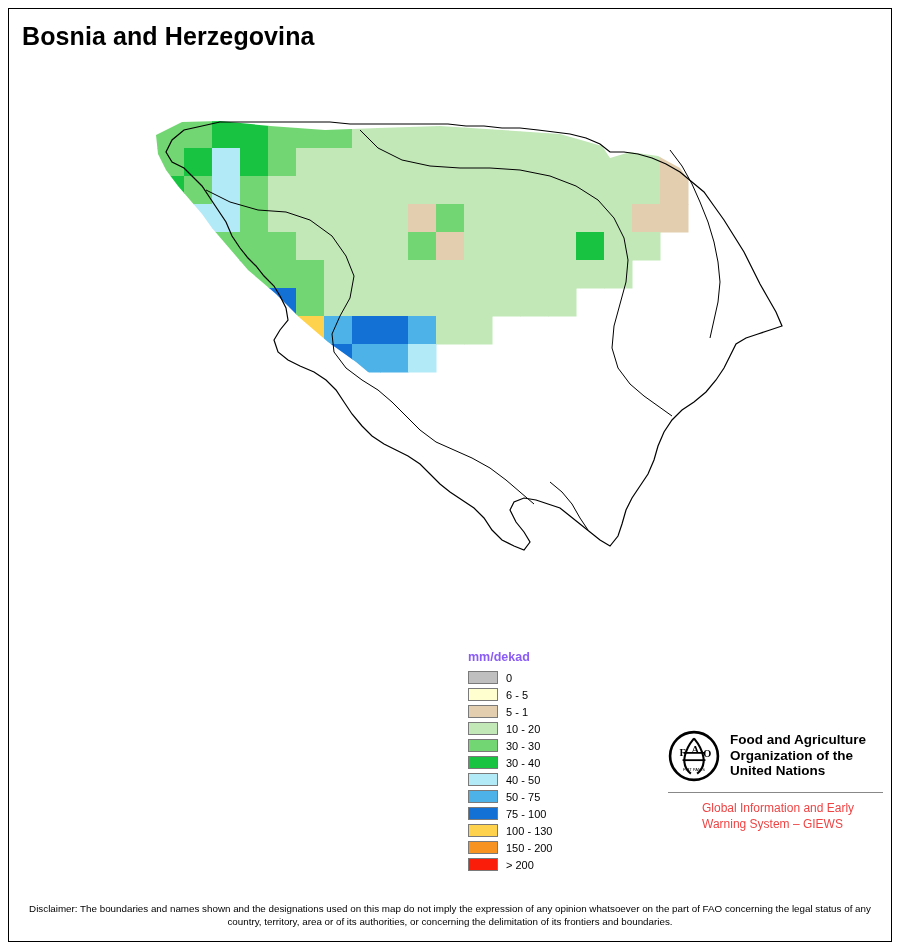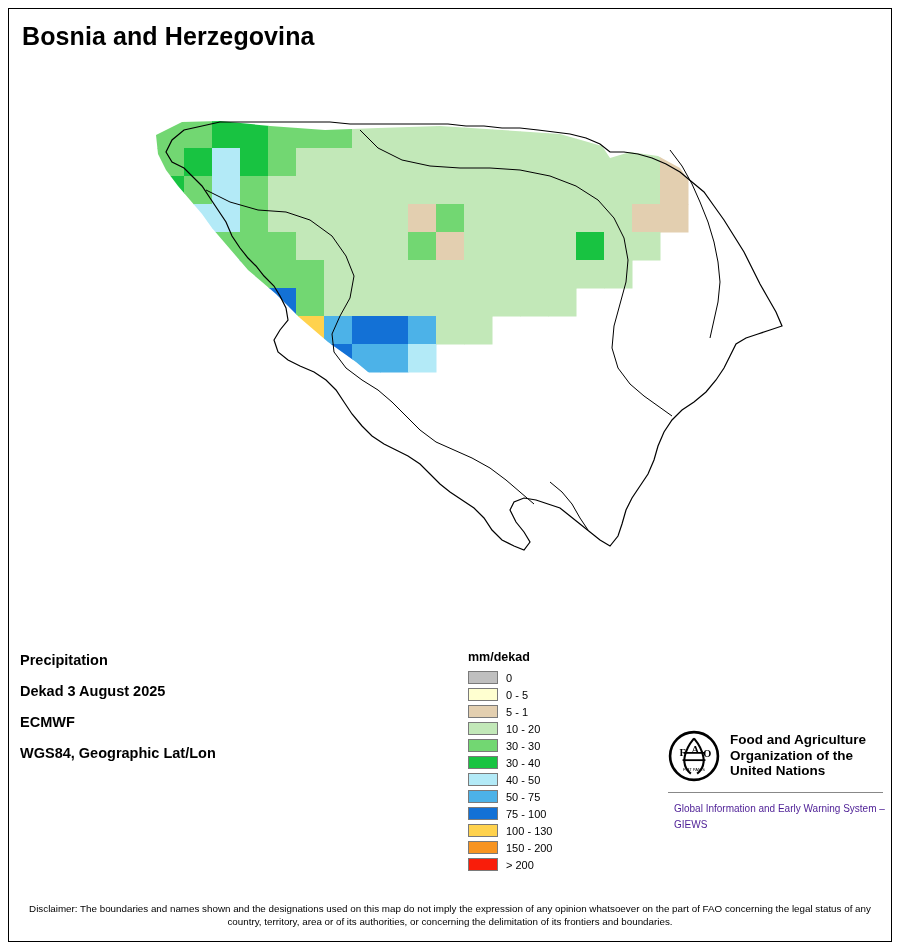--- a/index.html
+++ b/index.html
@@ -64,21 +64,21 @@
   
   #legend {
     position: absolute;
     left: 468px;
     top: 650px;
     width: 150px;
   }
   #legend-title {
     font-size: 12.5px;
     font-weight: bold;
-    color: #000000;
+    color: #8b5cf6;
     margin-bottom: 5px;
   }
   .legend-row {
     display: flex;
     align-items: center;
     height: 17px;
   }
   .legend-swatch {
     width: 30px;
     height: 13px;
@@ -114,24 +114,25 @@
     line-height: 15.5px;
     color: #000000;
     padding-top: 4px;
   }
   #fao-rule {
     border-top: 1.2px solid #888888;
     margin: 10px 0 8px 0;
     width: 215px;
   }
   #fao-sub {
-    font-size: 10px;
+    font-size: 12px;
     line-height: 15.5px;
-    color: #4c1d95;
+    color: #ef4444;
     padding-left: 6px;
+    margin-left: 28px;
   }
   
   #disclaimer {
     position: absolute;
     left: 20px;
     top: 903px;
     width: 860px;
     font-size: 9.8px;
     line-height: 12.5px;
     color: #000000;
@@ -326,37 +327,31 @@
                L 380,378 L 396,390 L 410,402 L 424,414" fill="none" stroke="#000000" stroke-width="1"></path>
       <path d="M 250,40 L 268,58 L 292,70 L 320,76 L 350,78 L 380,78 L 410,80 L 440,86
                L 466,96 L 488,110 L 504,128 L 514,148 L 518,170 L 516,192 L 510,214
                L 504,236 L 502,258 L 508,278 L 520,294 L 534,306 L 548,316 L 562,326" fill="none" stroke="#000000" stroke-width="1"></path>
       <path d="M 560,60 L 572,76 L 582,94 L 590,112 L 598,132 L 604,152 L 608,172
                L 610,192 L 608,212 L 604,230 L 600,248" fill="none" stroke="#000000" stroke-width="1"></path>
       <path d="M 440,392 L 452,402 L 462,414 L 470,428 L 478,440" fill="none" stroke="#000000" stroke-width="1"></path>
     </svg>
   </div>
 
-  <div id="info-block">
-    <div class="info-line">Precipitation</div>
-    <div class="info-line">Dekad 3 August 2025</div>
-    <div class="info-line">ECMWF</div>
-    <div class="info-line">WGS84, Geographic Lat/Lon</div>
-  </div>
 
   <div id="legend">
     <div id="legend-title">mm/dekad</div>
     <div id="legend-rows">
         <div class="legend-row">
           <div class="legend-swatch" style="background: rgb(191, 191, 191);"></div>
           <div class="legend-label">0</div>
         </div>
         <div class="legend-row">
           <div class="legend-swatch" style="background: rgb(255, 255, 208);"></div>
-          <div class="legend-label">0 - 5</div>
+          <div class="legend-label">6 - 5</div>
         </div>
         <div class="legend-row">
           <div class="legend-swatch" style="background: rgb(227, 207, 176);"></div>
           <div class="legend-label">5 - 1</div>
         </div>
         <div class="legend-row">
           <div class="legend-swatch" style="background: rgb(194, 232, 184);"></div>
           <div class="legend-label">10 - 20</div>
         </div>
         <div class="legend-row">

